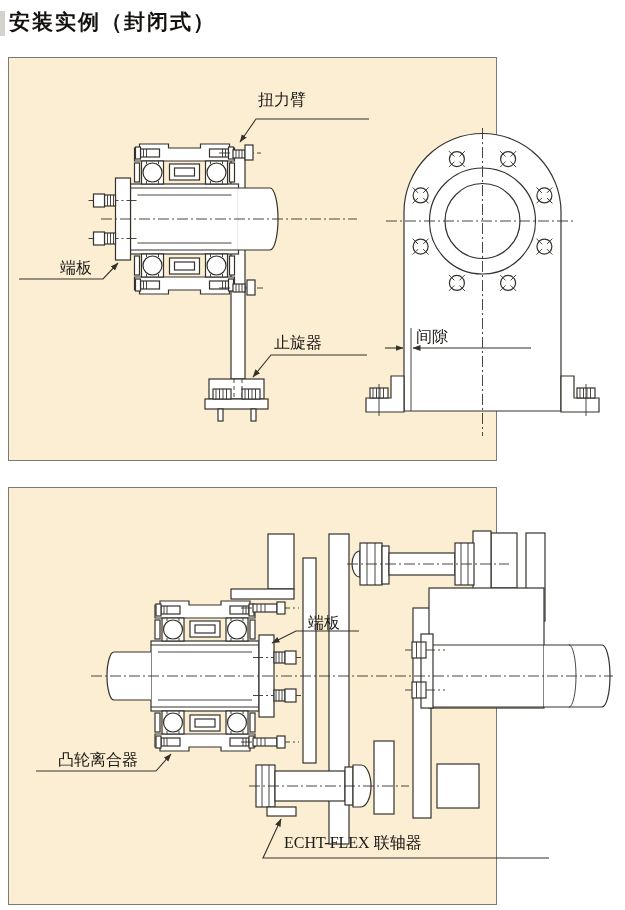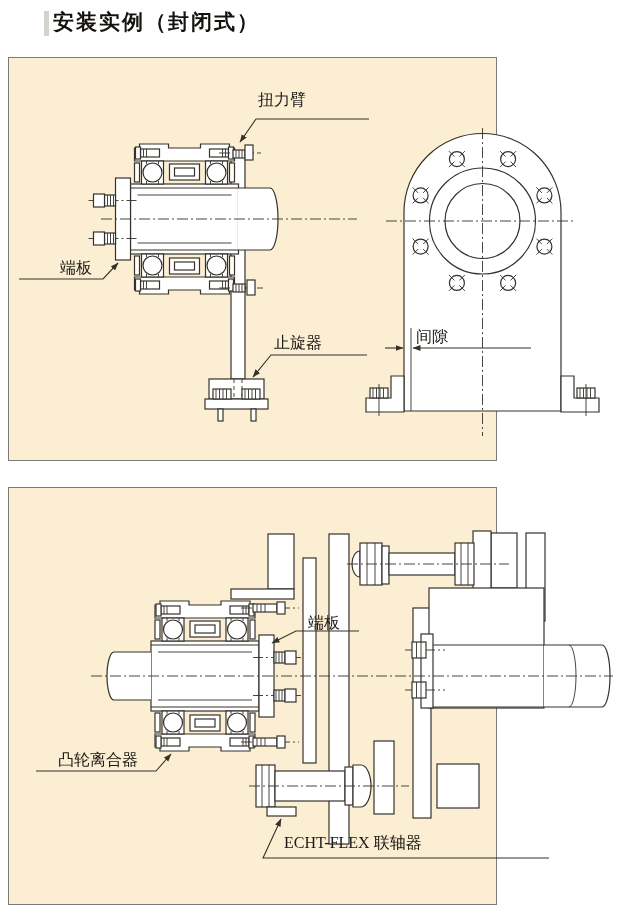--- a/index.html
+++ b/index.html
@@ -1,17 +1,17 @@
 <!DOCTYPE html>
 <html><head>
 <meta charset="utf-8">
 <style>
   html,body { margin:0; padding:0; background:#ffffff; }
   body { width:625px; height:910px; font-family:"Liberation Serif","DejaVu Serif",serif; }
-  .title-row { height:57px; box-sizing:border-box; padding-top:9px; display:flex; align-items:flex-start;padding-left:44px; }
+  .title-row { height:57px; box-sizing:border-box; padding-top:9px; display:flex; align-items:flex-start; }
   .title-tick { width:5px; height:25px; background:#d4d2cc; margin-top:2px; }
   h1.page-title { margin:0 0 0 4px; font-family:"Liberation Serif","DejaVu Serif",serif;
        font-size:21px; font-weight:700; color:#14120f; letter-spacing:2px; line-height:26px; }
   .panel { margin-left:8px; width:489px; background:#FCEED3; border:1.5px solid #7B7B76; box-sizing:border-box; }
   .panel-top { height:404px; margin-bottom:26px; }
   .panel-bottom { height:418px; }
   svg { display:block; }
   .part { fill:#FFFFFF; stroke:#35322C; stroke-width:1.2; }
   .ln   { fill:none; stroke:#35322C; stroke-width:1.2; }
   .thin { stroke-width:0.9; }

